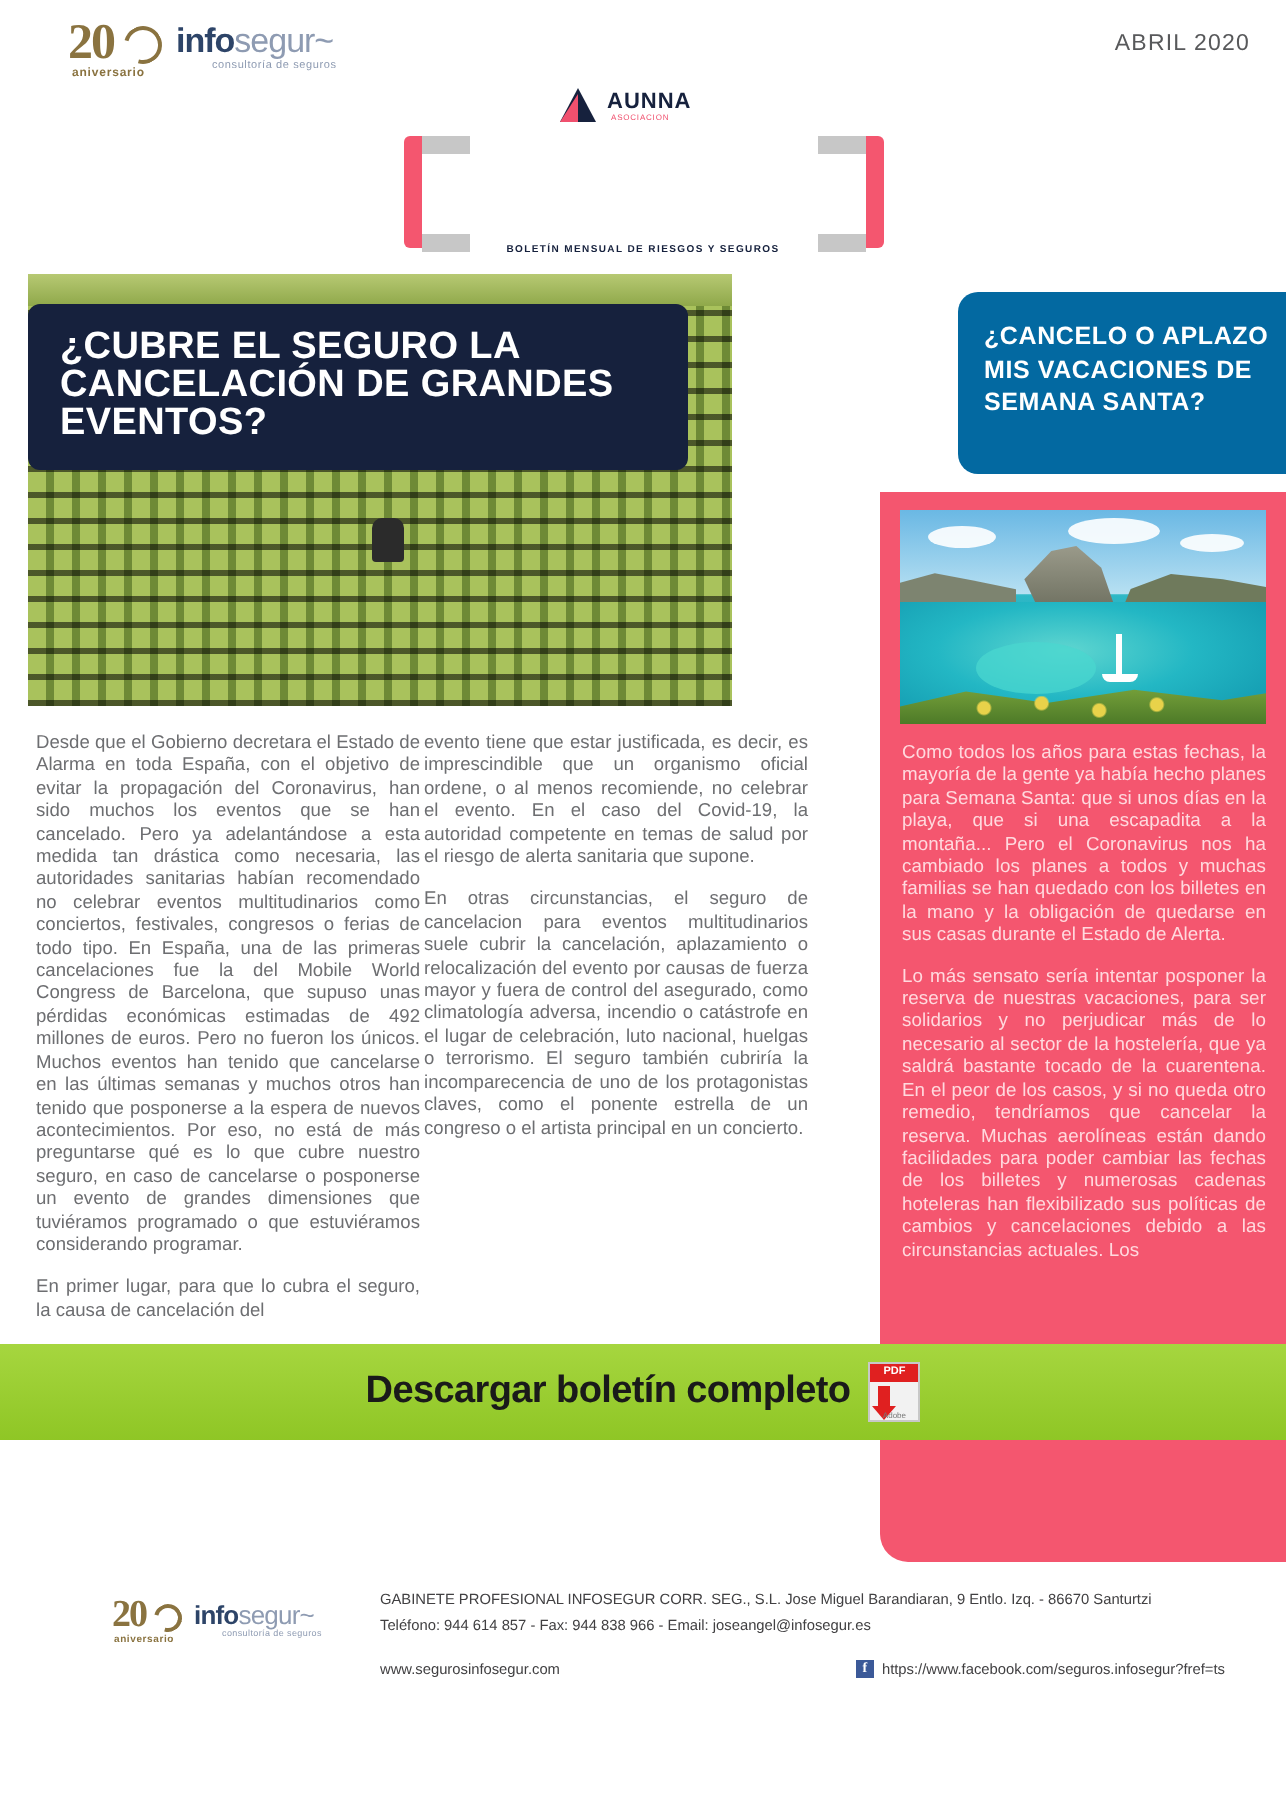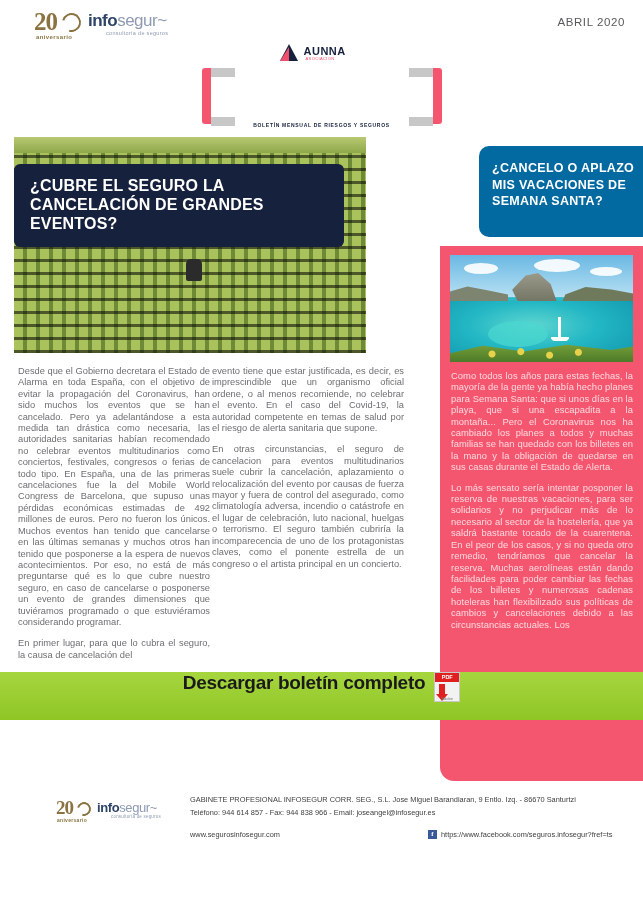--- a/index.html
+++ b/index.html
@@ -102,22 +102,22 @@
     background: linear-gradient(180deg,#b7c973,#8fa84a);
   }
   .hero-person {
     position: absolute; left: 172px; top: 122px; width: 16px; height: 22px;
     background: #2b2b2b; border-radius: 5px 5px 2px 2px;
   }
   .hero-headline {
     position: absolute; left: 14px; top: 152px;
     width: 330px; padding: 12px 16px 14px 16px;
     background: #16213d; border-radius: 6px;
-    color: #fff; font-size: 16px; font-weight: bold;
-    line-height: 19px; letter-spacing: .2px; margin-top: 12px;
+    color: #fff; font-size: 19px; font-weight: bold;
+    line-height: 19px; letter-spacing: .2px;
   }
 
   
   .pink-panel {
     position: absolute; left: 479px; top: 146px;
     width: 173px; height: 91px;
     background: #0369a1; border-radius: 10px;
     color: #fff; font-size: 12.5px; font-weight: bold;
     line-height: 16.5px; letter-spacing: .3px;
     padding: 14px 13px;
@@ -198,21 +198,21 @@
   .fb-icon { display:inline-block; width:9px; height:9px; background:#3b5998; color:#fff;
     font-size:7px; font-weight:bold; text-align:center; line-height:9px;
     font-family:"Liberation Serif",serif; margin-right: 4px; }
   .fb-link { margin-left: 0; }
   .spacer-w { display:inline-block; width:148px; }
 
   
   .green-banner {
     position: absolute; left: 0; bottom: 0; width: 643px; height: 48px;
     background: linear-gradient(180deg,#a6d63f,#8fc625);
-    display: flex; align-items: flex-start; justify-content: center;
+    display: flex; align-items: center; justify-content: center;
   }
   .gb-text { font-size: 19px; font-weight: bold; color: #1a1a1a; letter-spacing: -.3px; }
   .pdf-icon { position: relative; width: 26px; height: 30px; margin-left: 9px;
     background: #f2f2f2; border: 1px solid #c8c8c8; }
   .pdf-top { position:absolute; left:0; right:0; top:0; height:9px; background:#e02020; }
   .pdf-top span { color:#fff; font-size:5.5px; font-weight:bold; line-height:9px; display:block; text-align:center; }
   .pdf-arrow { position:absolute; left:4px; top:11px; width:6px; height:10px; background:#e02020; }
   .pdf-arrow::after { content:""; position:absolute; left:-3px; top:10px; border-left:6px solid transparent;
     border-right:6px solid transparent; border-top:7px solid #e02020; }
   .pdf-adobe { position:absolute; left:0; right:0; bottom:0; font-size:4px; color:#777; text-align:center; }

